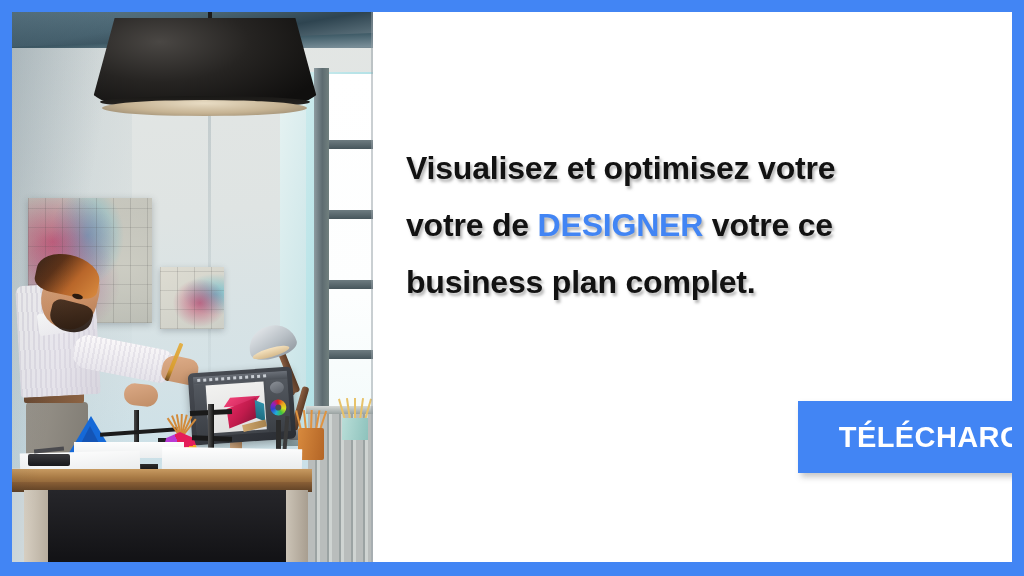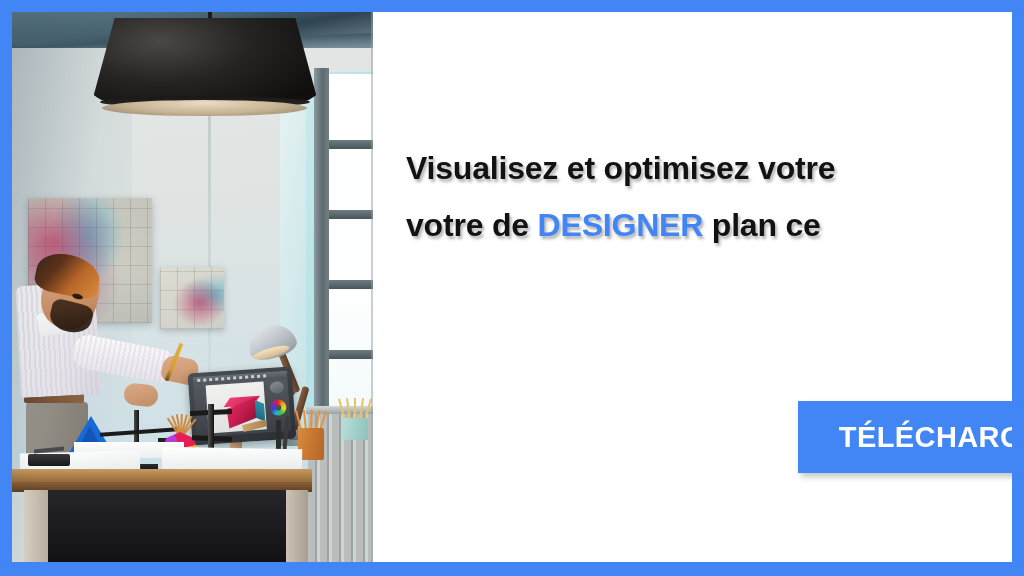--- a/index.html
+++ b/index.html
@@ -684,21 +684,22 @@
       <div class="desk-panel"></div>
 
       <div class="photo-vignette"></div>
       <div class="photo-edge"></div>
     </div>
 
     <div id="content-panel">
 
       <h1 id="headline">
         <span>Visualisez et optimisez votre</span><br>
-        <span>votre de </span><span class="hl-accent">DESIGNER</span><span> plan ce</span><br>
+        <span>votre de </span><span class="hl-accent">DESIGNER</span><span> votre ce</span><br>
+        <span>business plan complet.</span>
       </h1>
 
       <button id="cta-button">
         <span id="cta-label">TÉLÉCHARGER MAINTENANT</span>
       </button>
 
     </div>
 
   </div>
 </div>

